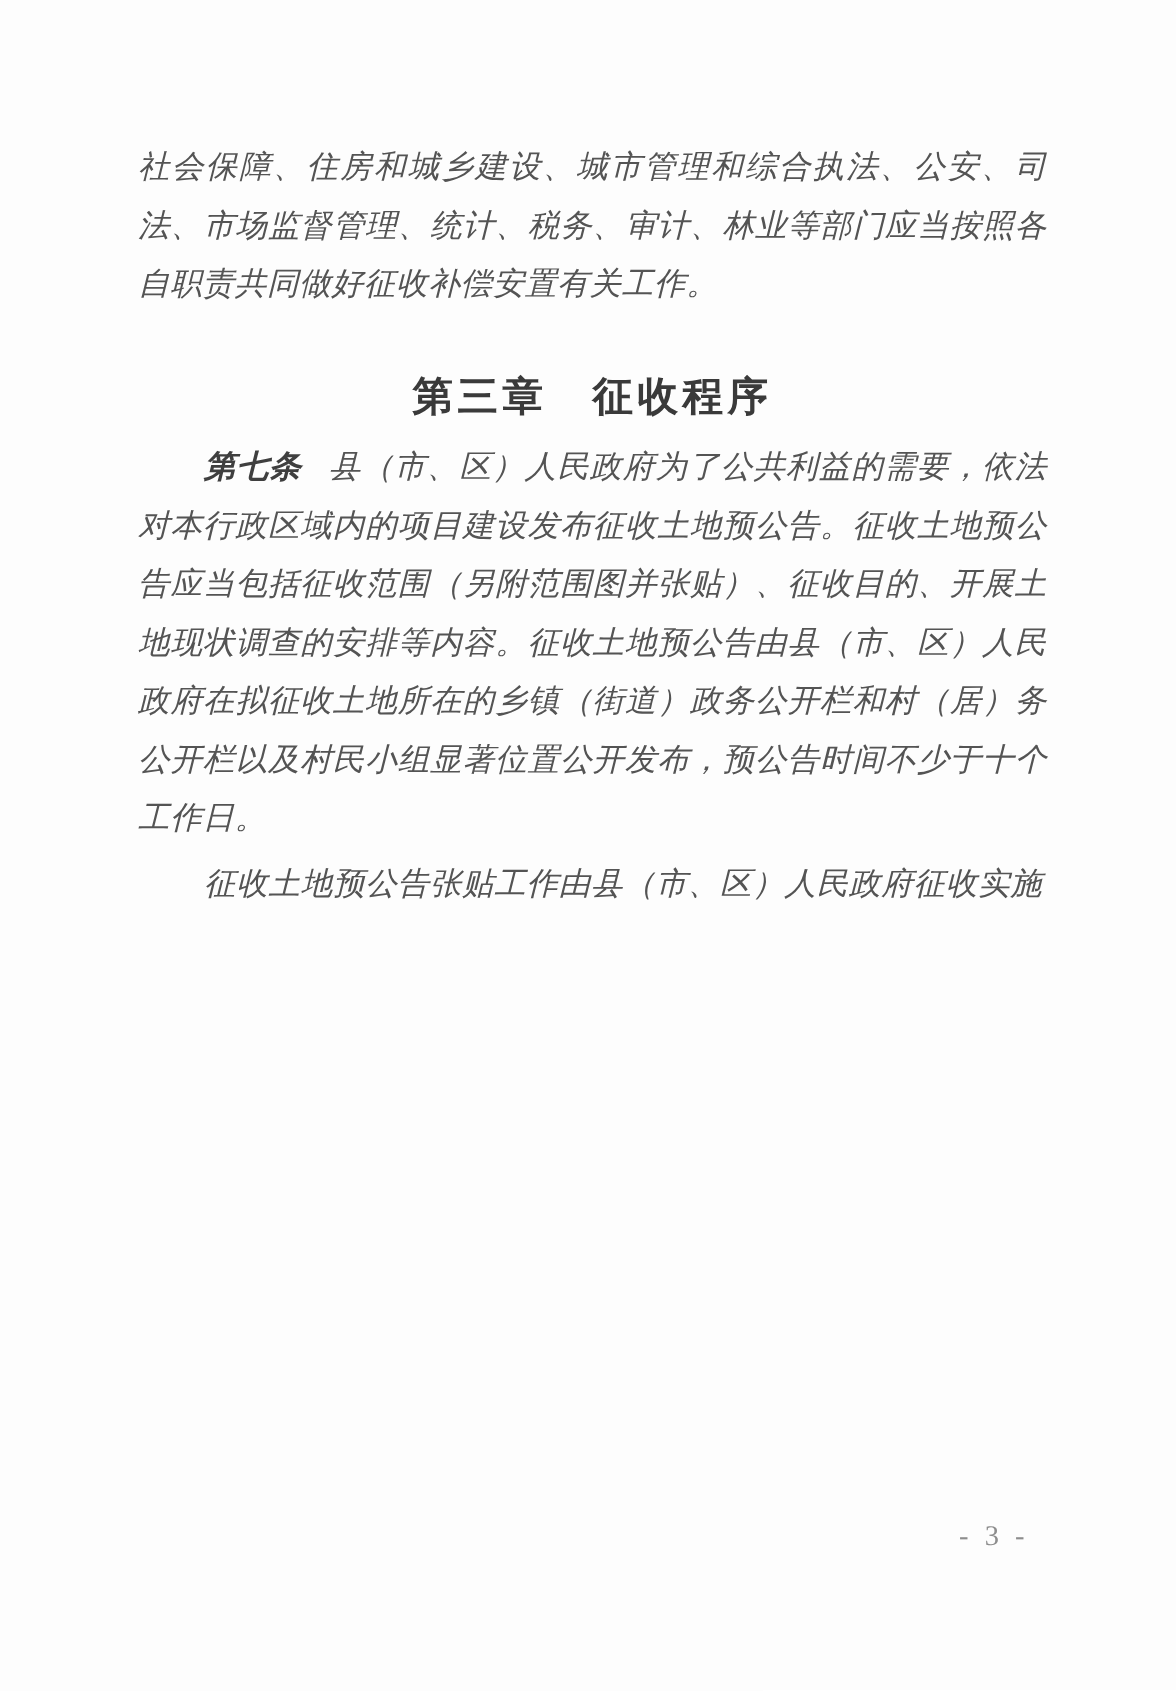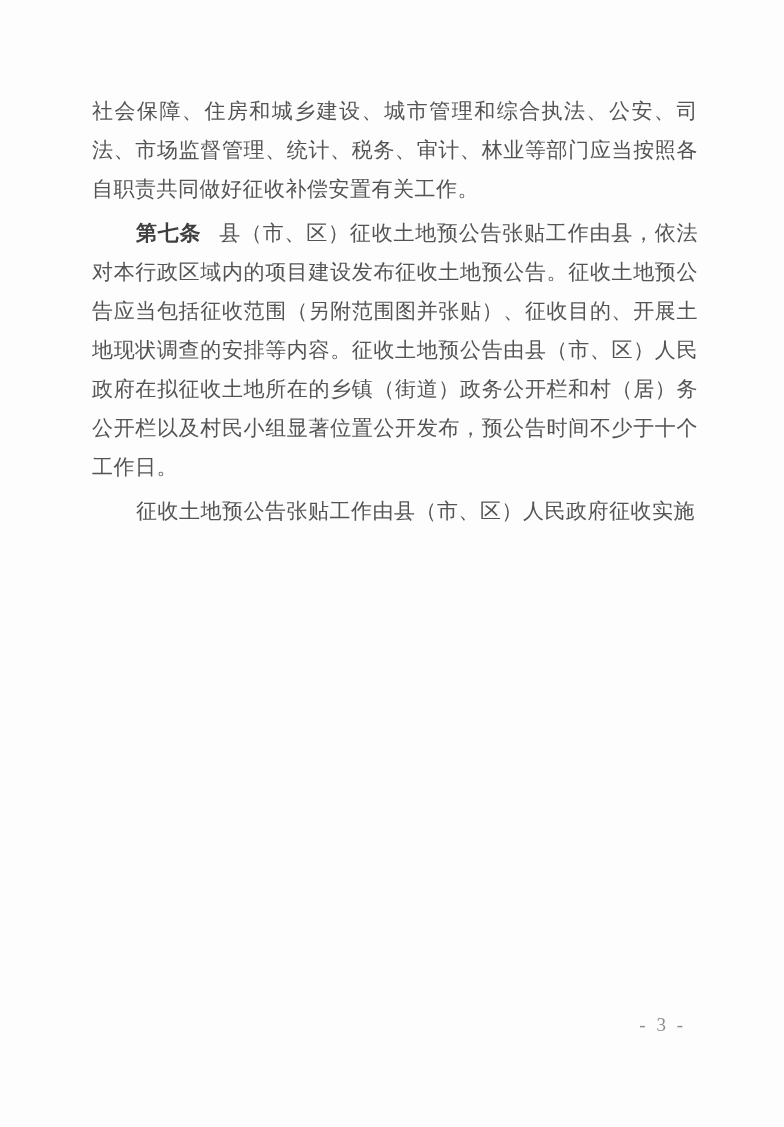--- a/index.html
+++ b/index.html
@@ -23,20 +23,21 @@
     color: #545454;
     font-size: 21px;
     line-height: 39px;
     letter-spacing: 0.5px;
     text-align: justify;
   }
   .para {
     margin: 0 0 5px 0;
     text-align: justify;
     text-align-last: left;
+    font-style: italic;
   }
   .para.indent {
     text-indent: 44px;
   }
   .clause-label {
     font-weight: 700;
     color: #3f3f3f;
     margin-right: 0.85em;
   }
   .chapter-heading {
@@ -64,21 +65,22 @@
 <body>
 
 <div class="page">
   <div class="content">
 
     <p class="para"><span>社会保障、住房和城乡建设、城市管理和综合执法、公安、司法、市场监督管理、统计、税务、审计、林业等部门应当按照各自职责共同做好征收补偿安置有关工作。</span></p>
 
 
 
 
+    <h2 class="chapter-heading">第三章　征收程序</h2>
 
-    <p class="para indent"><span class="clause-label">第七条</span><span>县（市、区）征收土地预公告张贴工作由县，依法对本行政区域内的项目建设发布征收土地预公告。征收土地预公告应当包括征收范围（另附范围图并张贴）、征收目的、开展土地现状调查的安排等内容。征收土地预公告由县（市、区）人民政府在拟征收土地所在的乡镇（街道）政务公开栏和村（居）务公开栏以及村民小组显著位置公开发布，预公告时间不少于十个工作日。</span></p>
+    <p class="para indent"><span class="clause-label">第七条</span><span>县（市、区）人民政府为了公共利益的需要，依法对本行政区域内的项目建设发布征收土地预公告。征收土地预公告应当包括征收范围（另附范围图并张贴）、征收目的、开展土地现状调查的安排等内容。征收土地预公告由县（市、区）人民政府在拟征收土地所在的乡镇（街道）政务公开栏和村（居）务公开栏以及村民小组显著位置公开发布，预公告时间不少于十个工作日。</span></p>
 
     <p class="para indent"><span>征收土地预公告张贴工作由县（市、区）人民政府征收实施</span></p>
 
   </div>
 
   <div class="page-number">- 3 -</div>
 </div>
 
 </body></html>

